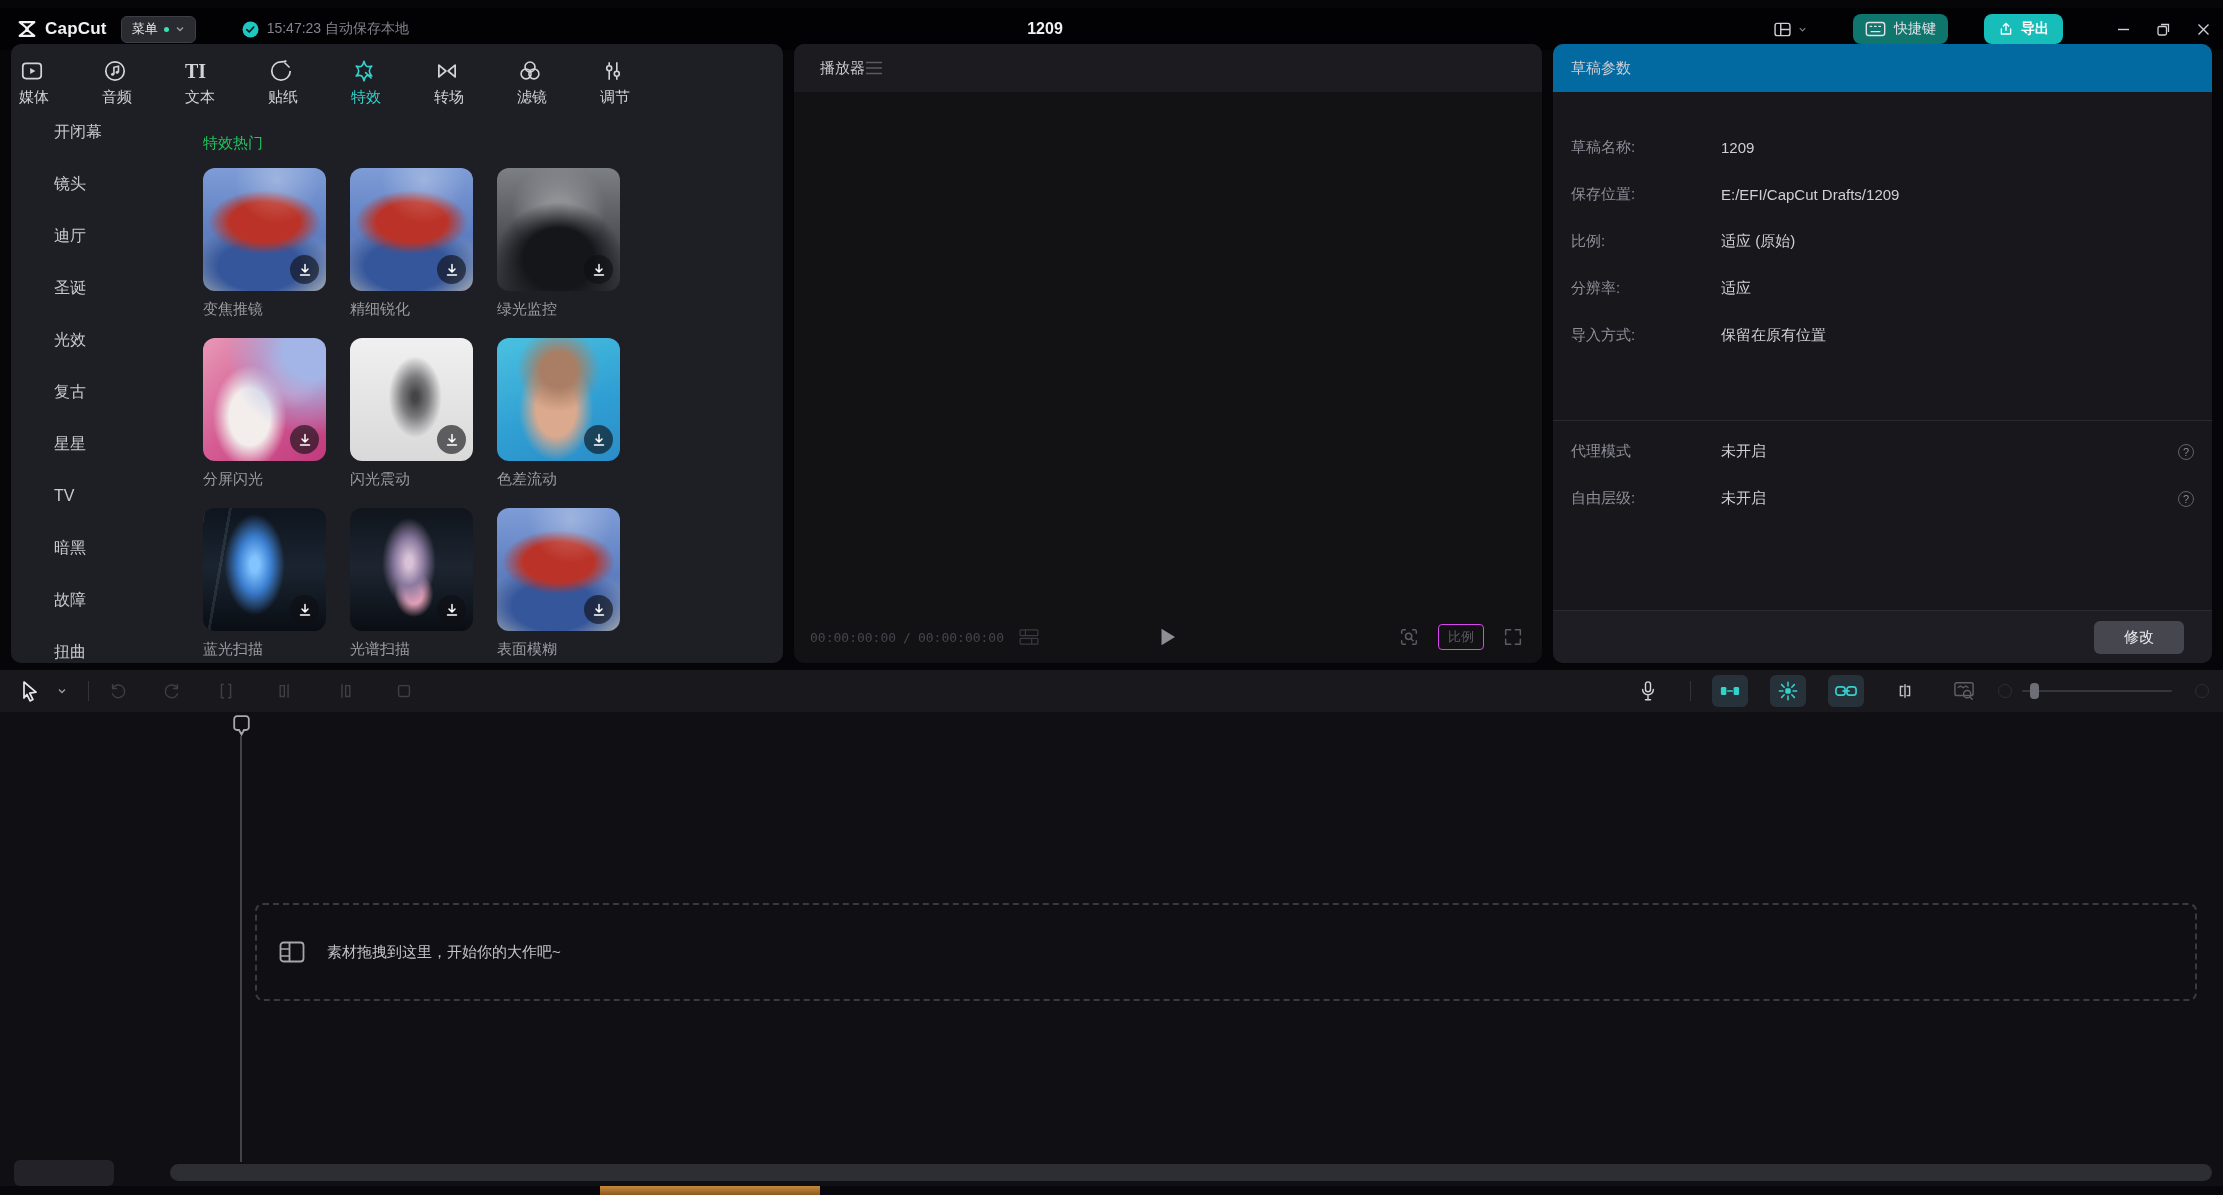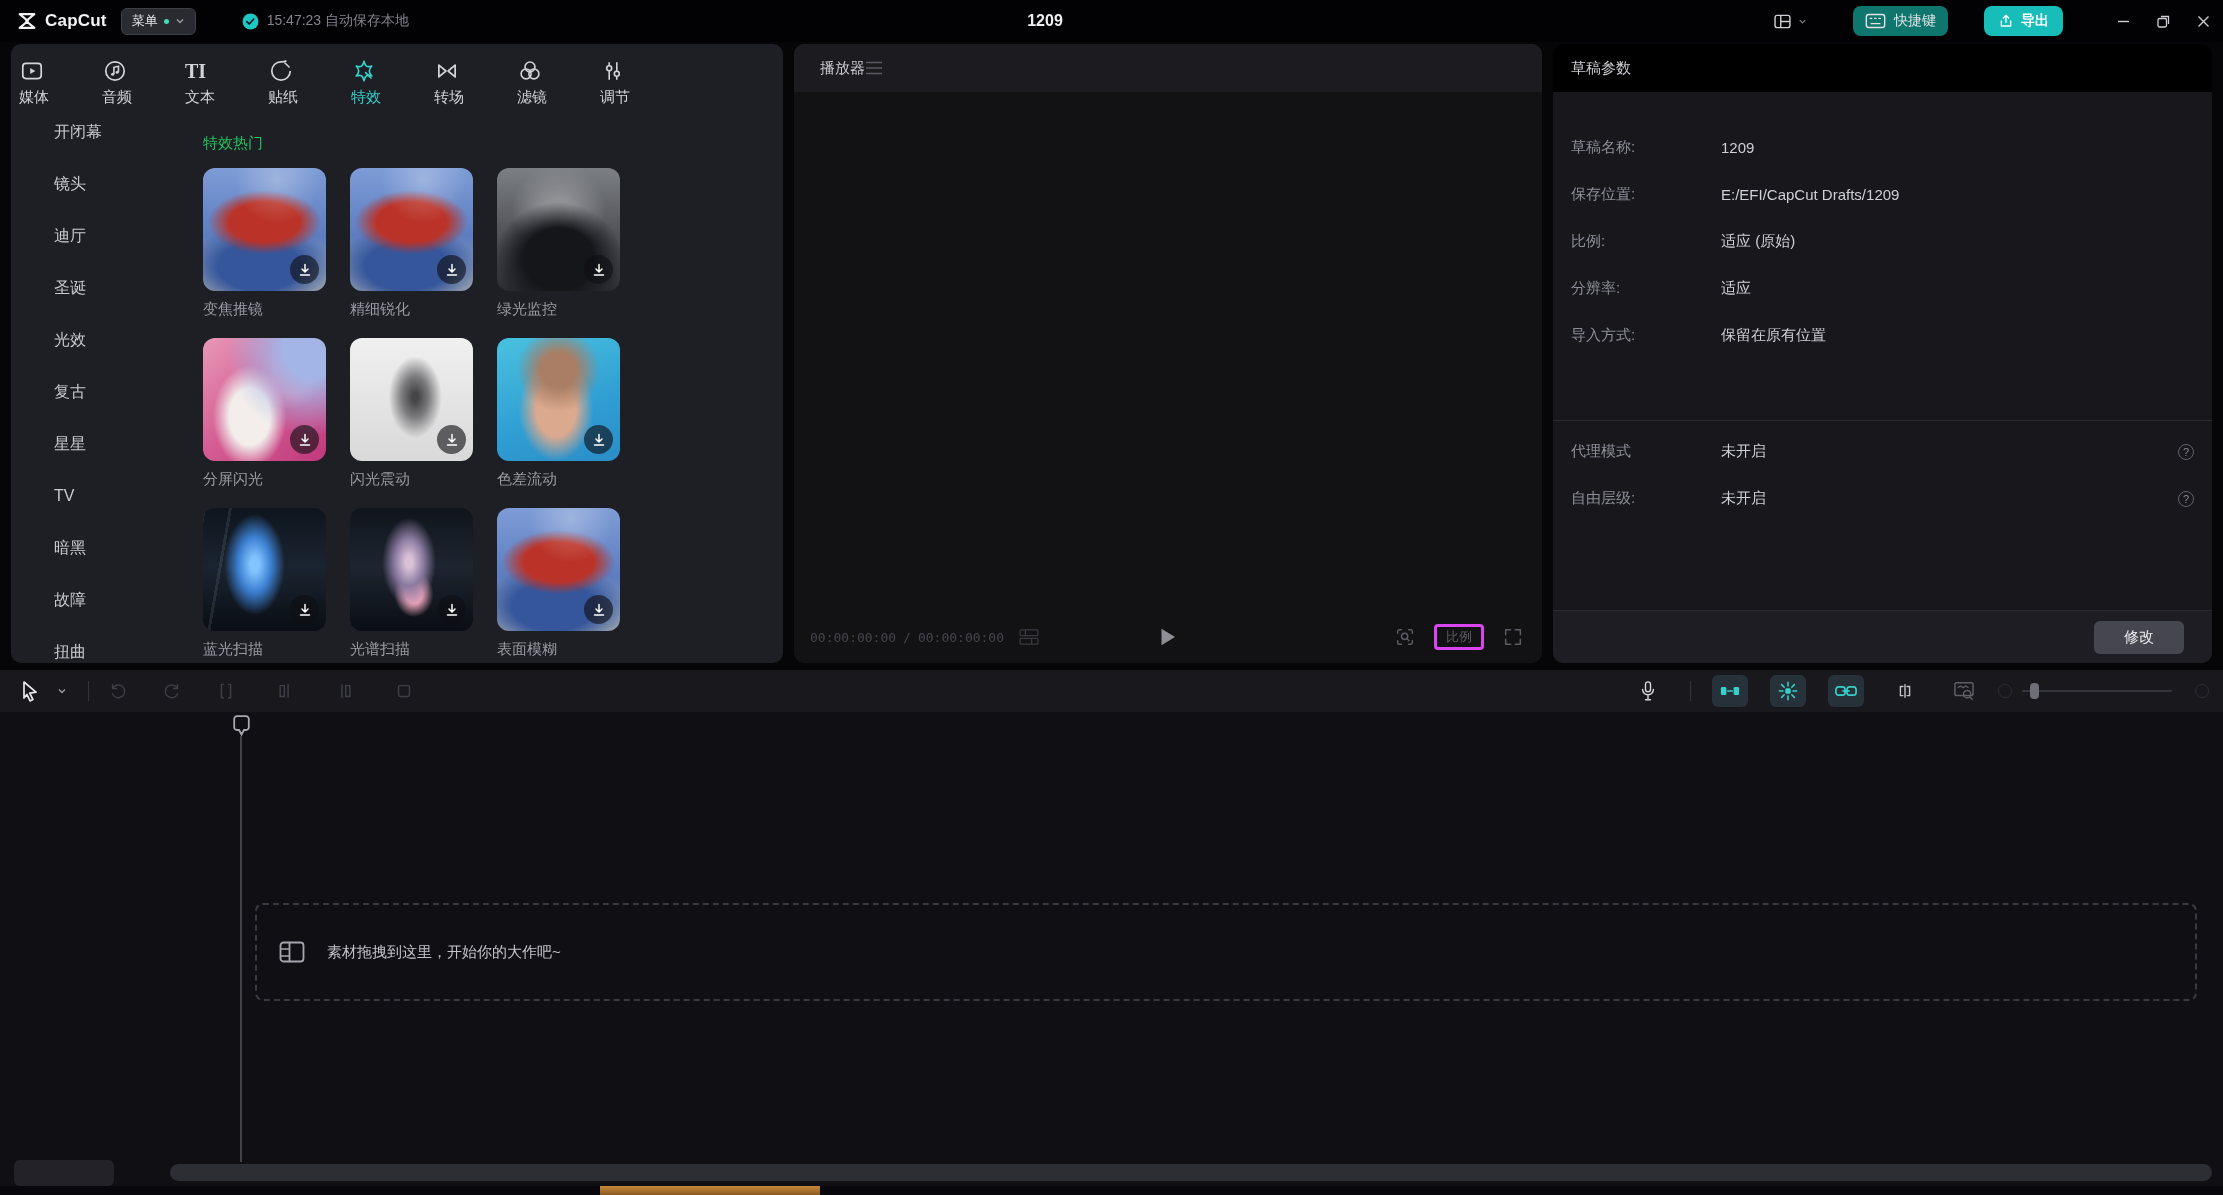--- a/index.html
+++ b/index.html
@@ -3,21 +3,21 @@
 <meta charset="utf-8">
 <style>
   html,body{margin:0;padding:0;background:#050508;}
   *{box-sizing:border-box;}
   #stage{position:relative;width:2223px;height:1195px;overflow:hidden;
          font-family:"Liberation Sans","DejaVu Sans",sans-serif;color:#d8d8dd;
          background:#060609;}
   svg{display:block;}
 
   
-  .titlebar{position:absolute;left:0;top:0;width:100%;height:42px;background:#020205;
+  .titlebar{position:absolute;left:0;top:8px;width:100%;height:42px;background:#020205;
             display:flex;align-items:center;text-align:right;}
   .tb-left{display:flex;align-items:center;gap:14px;padding-left:16px;}
   .brand{display:flex;align-items:center;gap:7px;}
   .brand-name{font-size:17px;font-weight:bold;color:#f2f2f5;letter-spacing:.2px;}
   .menu-btn{display:flex;align-items:center;gap:6px;height:27px;padding:0 10px;
             background:#2a2a31;border:1px solid #3e3e46;border-radius:6px;cursor:pointer;}
   .menu-btn .m-label{font-size:13px;color:#e4e4e8;}
   .menu-dot{width:5px;height:5px;border-radius:50%;background:#3adfb6;}
   .autosave{display:flex;align-items:center;gap:8px;margin-left:32px;}
   .autosave-text{font-size:14px;color:#84848c;}
@@ -95,25 +95,25 @@
 
   
   .p-header{position:absolute;left:0;top:0;width:100%;height:48px;background:#1b1b20;
             display:flex;align-items:center;justify-content:flex-start;padding:0 26px;}
   .p-title{font-size:15px;color:#c8c8ce;}
   .p-controls{position:absolute;left:0;bottom:0;width:100%;height:52px;display:flex;align-items:center;}
   .timecode{position:absolute;left:16px;display:flex;align-items:center;gap:7px;
             font-family:"DejaVu Sans Mono",monospace;font-size:13px;color:#45454c;}
   .play-btn{position:absolute;left:50%;transform:translateX(-50%);cursor:pointer;}
   .pc-right{position:absolute;right:18px;display:flex;align-items:center;gap:18px;}
-  .ratio-btn{height:26px;padding:0 9px;border:3px solid #d946ef;border-radius:4px;
+  .ratio-btn{height:26px;padding:0 9px;border:1px solid #d946ef;border-radius:4px;
              font-size:13px;color:#5d5d65;display:flex;align-items:center;cursor:pointer;}
 
   
-  .d-header{position:absolute;left:0;top:0;width:100%;height:48px;background:#000000;
+  .d-header{position:absolute;left:0;top:0;width:100%;height:48px;background:#0369a1;
             display:flex;align-items:center;padding-left:18px;font-size:15px;color:#cfcfd5;}
   .d-rows{position:absolute;left:0;top:80px;width:100%;}
   .prow{position:relative;height:47px;display:flex;align-items:center;}
   .plabel{position:absolute;left:18px;font-size:15px;color:#8e8e98;}
   .pvalue{position:absolute;left:168px;font-size:15px;color:#cfcfd6;}
   .d-divider{position:absolute;left:0;top:376px;width:100%;height:1px;background:#2a2a31;}
   .extra1{position:absolute;left:0;top:384px;width:100%;}
   .extra2{position:absolute;left:0;top:431px;width:100%;}
   .help-dot{position:absolute;right:18px;top:50%;transform:translateY(-50%);
             width:16px;height:16px;border:1px solid #62626b;border-radius:50%;

